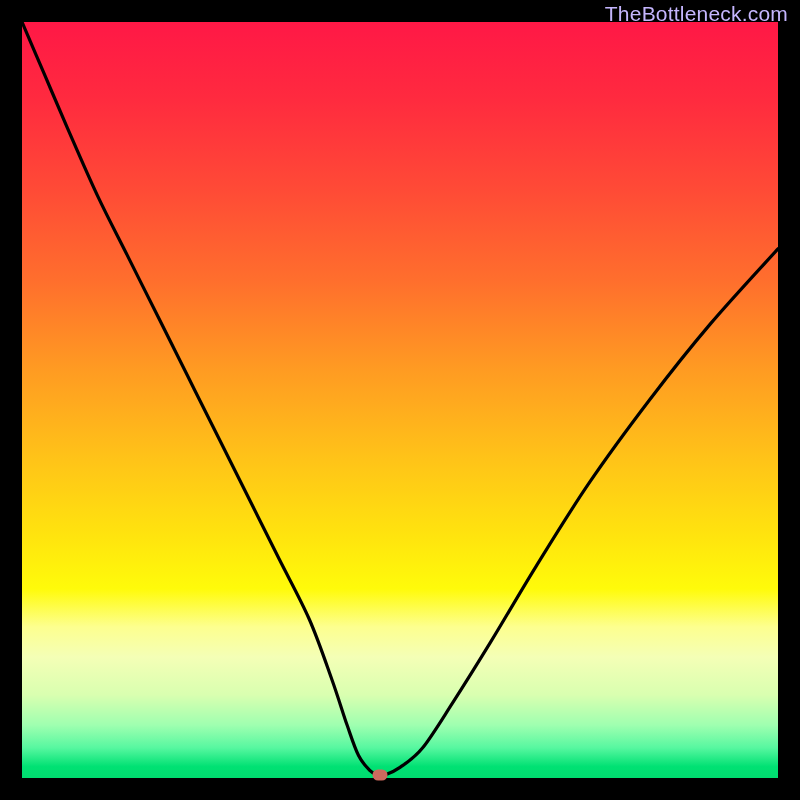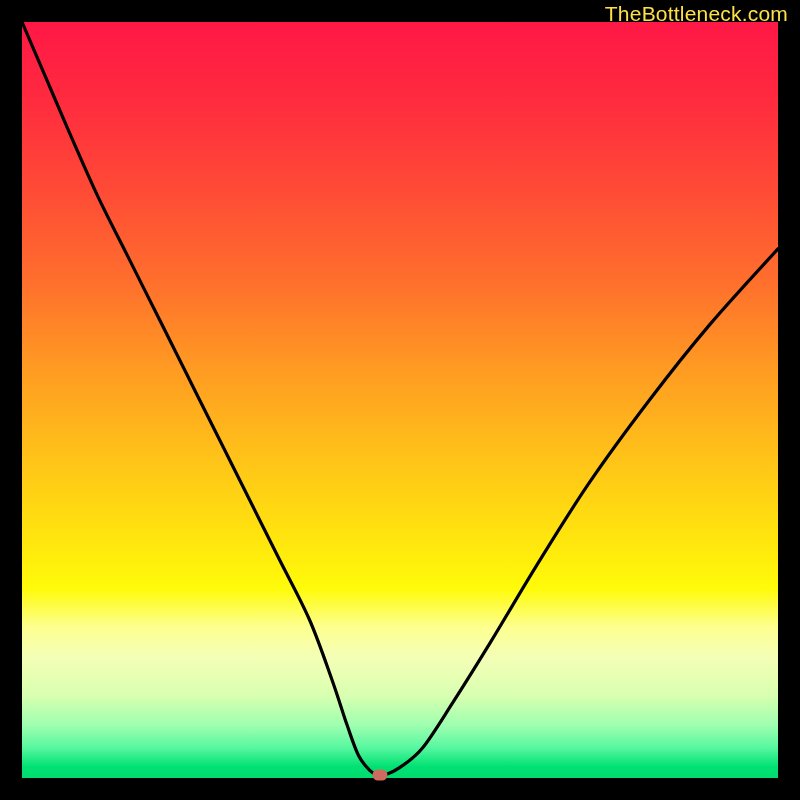--- a/index.html
+++ b/index.html
@@ -42,21 +42,21 @@
       #9fffb0 93%,
       #57f7a0 96%,
       #00e173 98.5%,
       #00dc6f 100%
     );
   }
   .watermark {
     position: absolute;
     top: 2px;
     right: 12px;
-    color: #fde047;
+    color: #c4b5fd;
     font-size: 21px;
     font-weight: 500;
     letter-spacing: 0.2px;
     user-select: none;
   }
   svg.curve {
     position: absolute;
     left: 0;
     top: 0;
     width: 756px;

